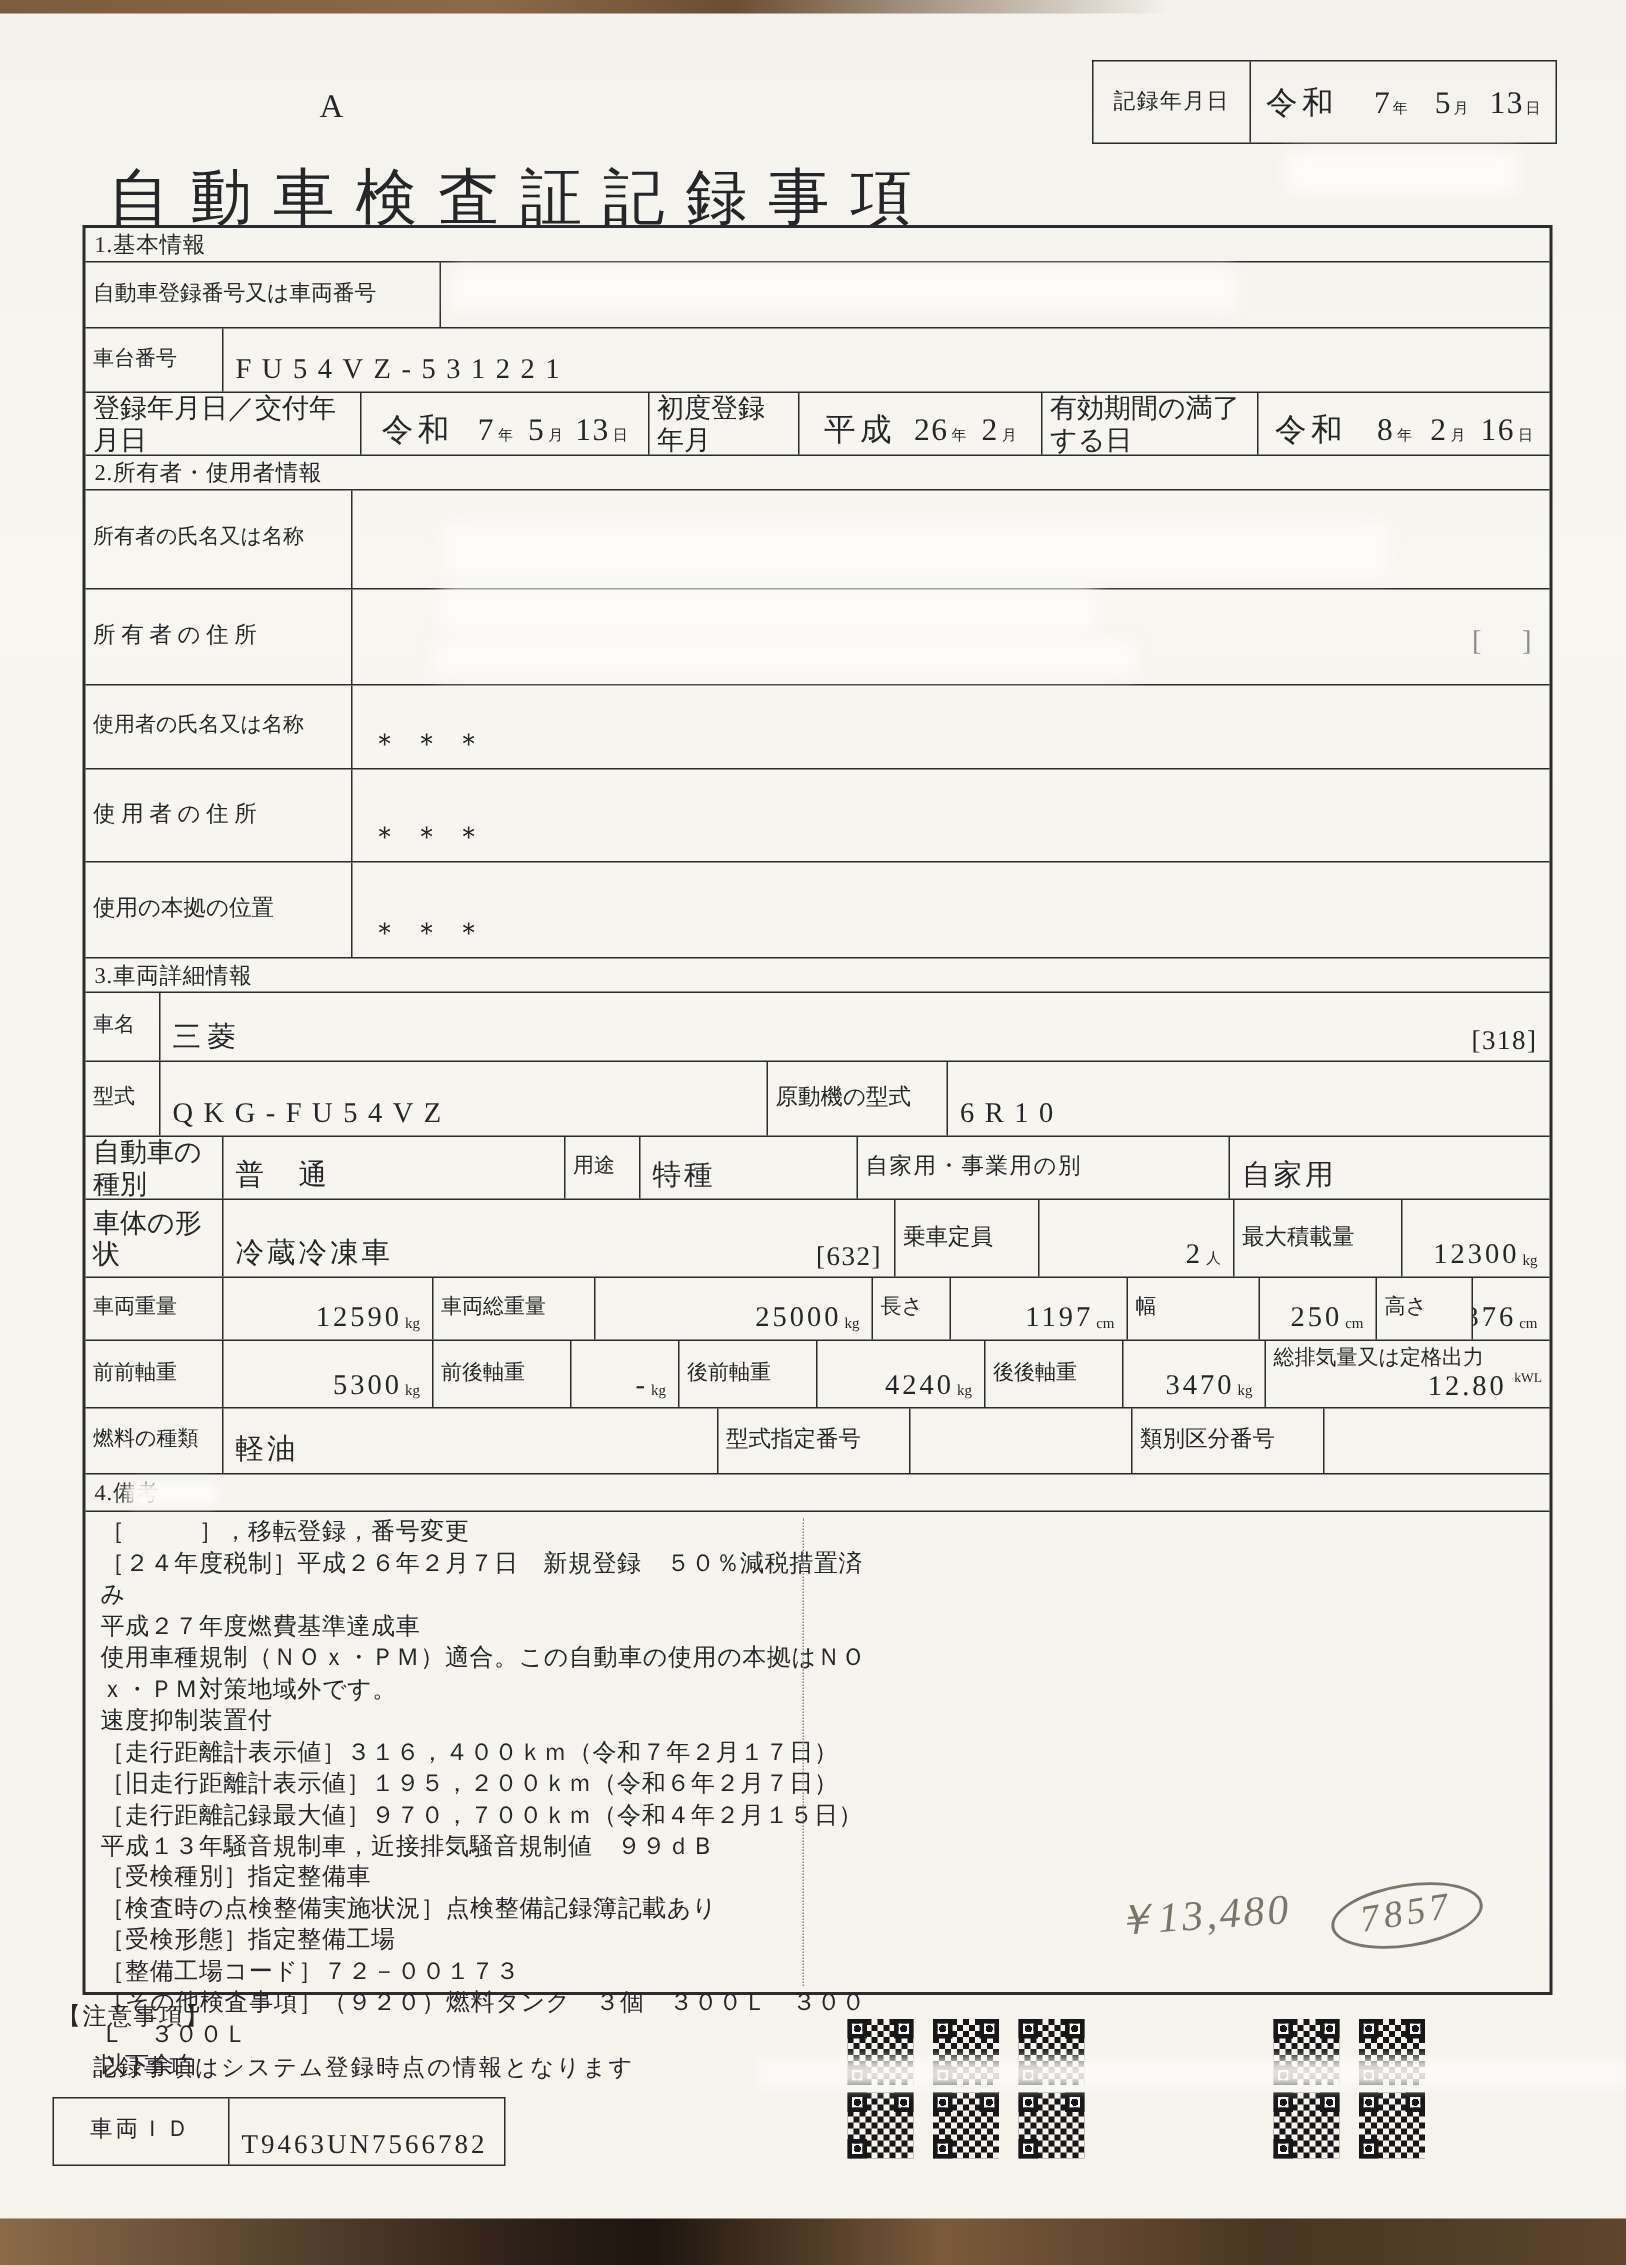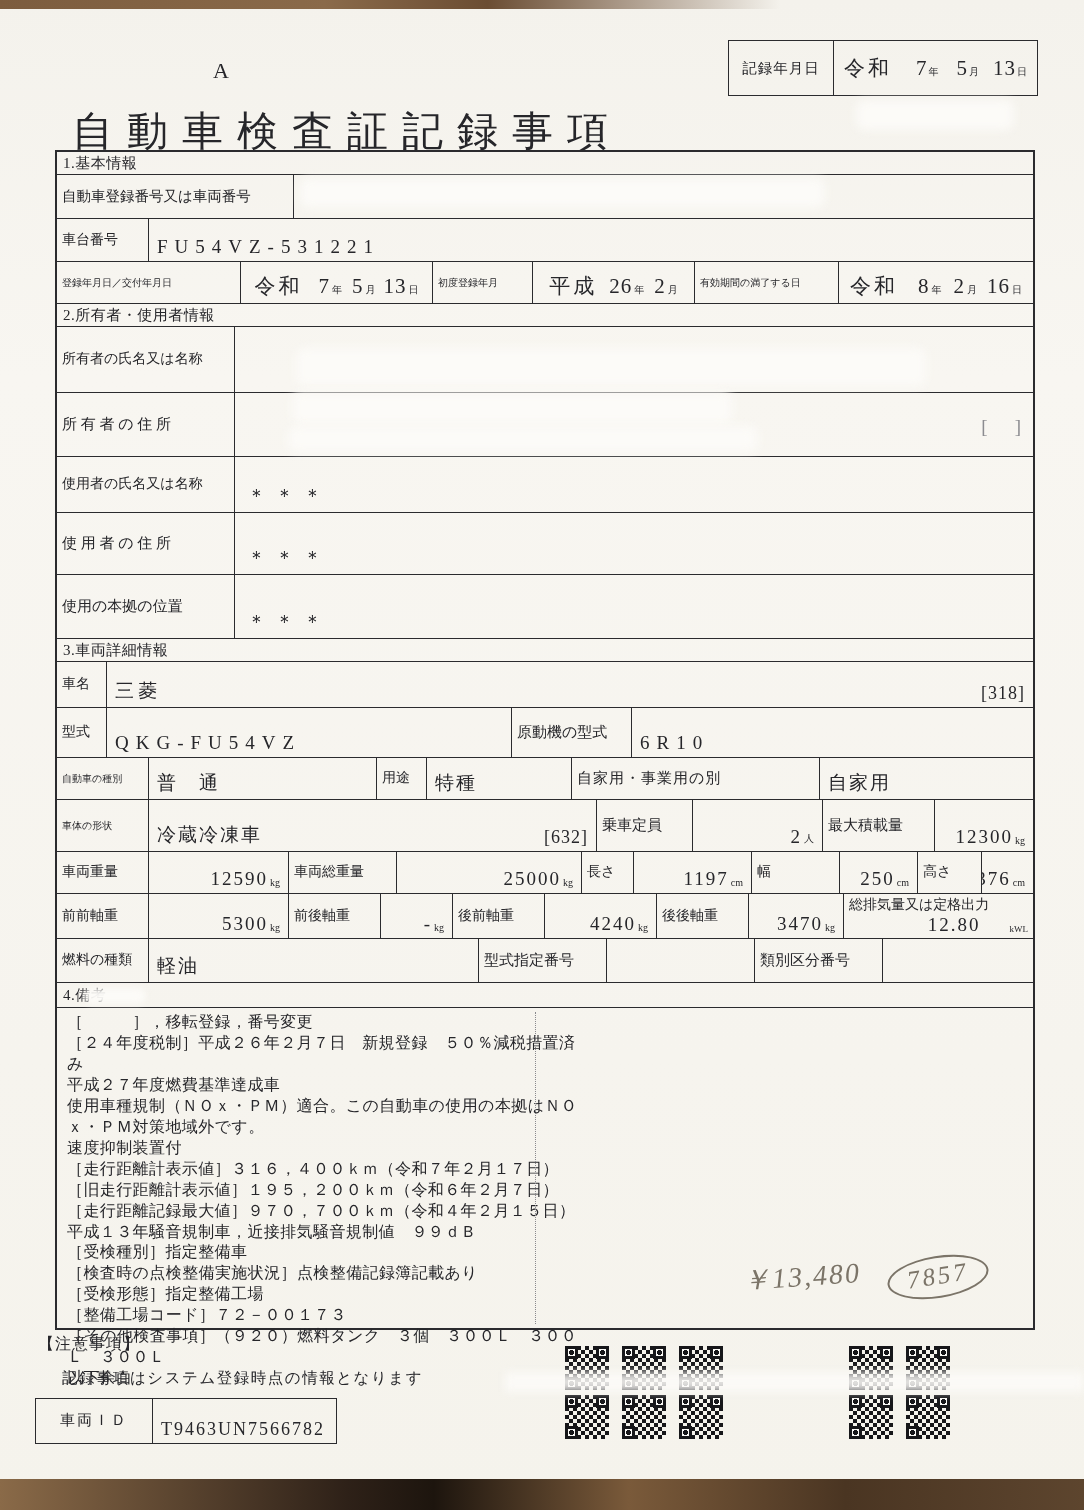--- a/index.html
+++ b/index.html
@@ -26,30 +26,30 @@
   .title{position:absolute;left:72px;top:104px;margin:0;font-size:41px;font-weight:500;letter-spacing:14px;white-space:nowrap;}
   
   .tbl{position:absolute;left:55px;top:150px;width:980px;border:2px solid #2b2b2e;box-sizing:border-box;background:transparent;}
   .sechead{height:22px;display:flex;align-items:center;padding-left:6px;font-size:15px;
     border-bottom:1.5px solid #2b2b2e;letter-spacing:0.5px;}
   .row{display:flex;border-bottom:1.5px solid #2b2b2e;box-sizing:border-box;}
   .row:last-child{border-bottom:none;}
   .c{border-right:1.3px solid #2b2b2e;box-sizing:border-box;overflow:hidden;}
   .c:last-child{border-right:none;}
   .lab{display:flex;align-items:center;padding:2px 5px;font-size:14px;line-height:1.15;}
-  .lab.small{font-size:10px;font-family:Liberation Serif, serif;}
+  .lab.small{font-size:18px;font-family:Liberation Serif, serif;}
   .val{display:flex;align-items:flex-end;padding:2px 8px 3px;font-size:19px;letter-spacing:2px;}
   .val .u{font-size:10px;letter-spacing:0;margin-left:2px;padding-bottom:2px;}
   .val.right{justify-content:flex-end;}
   .val.between{justify-content:space-between;}
   .val.center{justify-content:center;}
   .ls6{letter-spacing:7px;}
   .combo{display:flex;flex-direction:column;justify-content:space-between;padding:2px 5px;}
   .combo .clab{font-size:14px;}
-  .combo .cval{align-self:flex-end;font-size:19px;letter-spacing:2px;display:flex;align-items:flex-end;gap:24px;}
+  .combo .cval{align-self:flex-end;font-size:19px;letter-spacing:2px;display:flex;align-items:flex-start;}
   .stack{display:inline-flex;font-size:9px;line-height:1.1;margin-left:5px;letter-spacing:0;padding-bottom:1px;}
   .stars{font-size:19px;letter-spacing:9px;padding-left:12px;}
   .code{font-size:18px;letter-spacing:1px;}
   .addr-bracket{position:absolute;right:8px;bottom:16px;color:#8c8c90;font-size:19px;letter-spacing:4px;}
   
   .remarks{position:relative;height:320px;padding:4px 8px 4px 10px;box-sizing:border-box;}
   .remarks::after{content:"";position:absolute;left:478px;top:4px;bottom:4px;border-left:1.2px dotted #8a8a8e;}
   .rline{font-size:16px;line-height:1.31;letter-spacing:0.4px;white-space:pre;}
   
   .hand{position:absolute;left:742px;top:1256px;display:flex;align-items:center;gap:26px;

